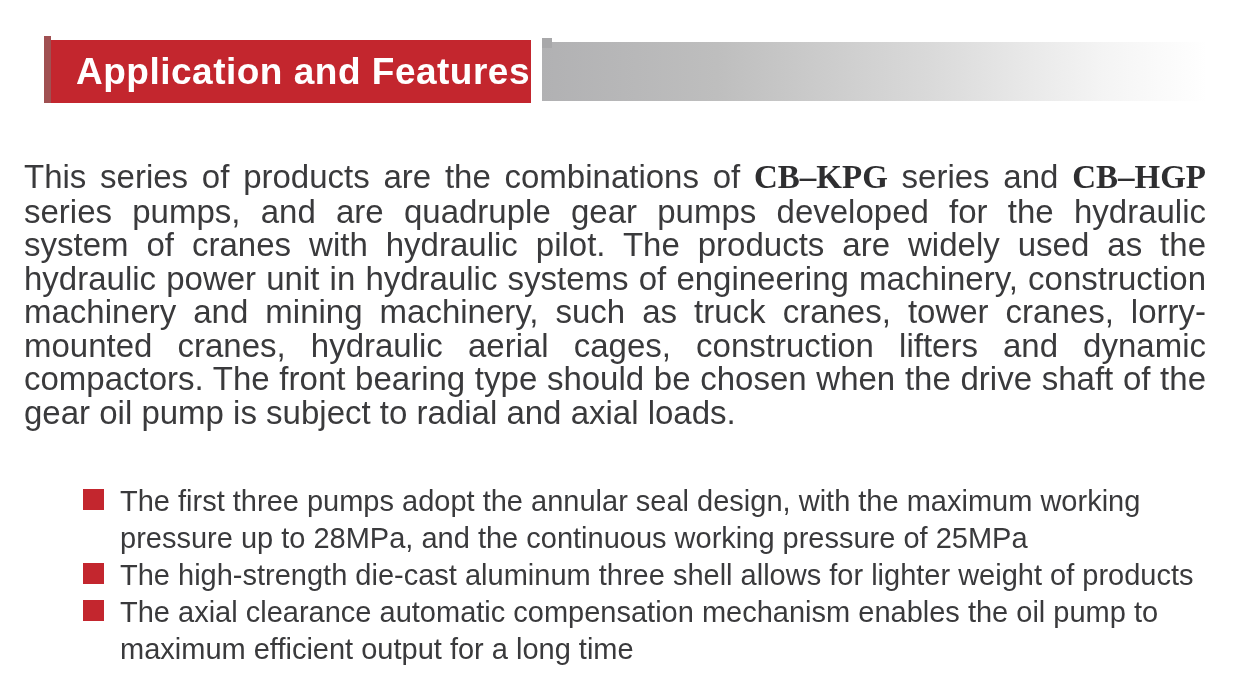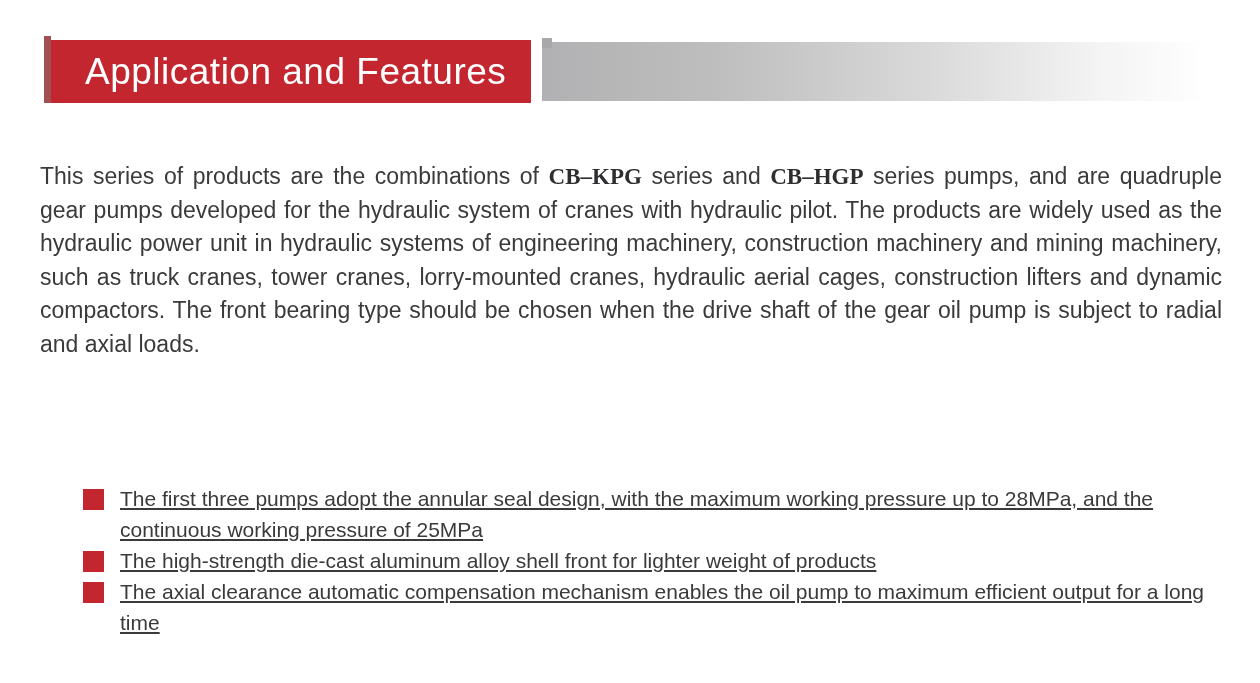--- a/index.html
+++ b/index.html
@@ -39,23 +39,23 @@
     position: absolute;
     left: 0;
     top: -4px;
     width: 7px;
     height: 67px;
     background: #a05052;
   }
   .title-text {
     color: #ffffff;
     font-size: 37px;
-    font-weight: 400;
+    font-weight: 700;
     letter-spacing: 0.5px;
-    padding-left: 41px;
+    padding-left: 32px;
     white-space: nowrap;
   }
   .gradient-bar {
     position: absolute;
     left: 542px;
     top: 6px;
     width: 700px;
     height: 59px;
     background: linear-gradient(90deg, #b1b1b3 0%, #bebebe 25%, #d9d9d9 55%, #f4f4f4 80%, #ffffff 95%);
   }
@@ -64,49 +64,48 @@
     left: 0;
     top: -4px;
     width: 10px;
     height: 10px;
     background: #a8a8aa;
   }
 
   
   .intro {
     position: absolute;
-    left: 40px;
+    left: 24px;
     top: 160px;
     width: 1182px;
-    font-size: 23px;
+    font-size: 33px;
     line-height: 33.5px;
     color: #3a3a3c;
     text-align: justify;
   }
   .model-bold {
     font-family: "Liberation Serif", serif;
     font-weight: 700;
     color: #2e2e30;
   }
 
   
   .features {
     position: absolute;
     left: 83px;
     top: 483px;
     width: 1140px;
   }
   .feature-item {
     position: relative;
     padding-left: 37px;
-    font-size: 21px;
-    line-height: 31px;
+    font-size: 29px;
+    line-height: 37px;
     color: #3a3a3c;
     margin-bottom: 0;
-    text-decoration: underline;
   }
   .bullet-square {
     position: absolute;
     left: 0;
     top: 6px;
     width: 21px;
     height: 21px;
     background: #c3262e;
   }
 </style>
@@ -129,21 +128,21 @@
     <span>This series of products are the combinations of </span><span class="model-bold">CB–KPG</span><span> series and </span><span class="model-bold">CB–HGP</span><span> series pumps, and are quadruple gear pumps developed for the hydraulic system of cranes with hydraulic pilot. The products are widely used as the hydraulic power unit in hydraulic systems of engineering machinery, construction machinery and mining machinery, such as truck cranes, tower cranes, lorry-mounted cranes, hydraulic aerial cages, construction lifters and dynamic compactors. The front bearing type should be chosen when the drive shaft of the gear oil pump is subject to radial and axial loads.</span>
   </p>
 
   <div class="features">
     <div class="feature-item">
       <span class="bullet-square"></span>
       <span>The first three pumps adopt the annular seal design, with the maximum working pressure up to 28MPa, and the continuous working pressure of 25MPa</span>
     </div>
     <div class="feature-item">
       <span class="bullet-square"></span>
-      <span>The high-strength die-cast aluminum alloy shell front for lighter weight of products</span>
+      <span>The high-strength die-cast aluminum three shell allows for lighter weight of products</span>
     </div>
     <div class="feature-item">
       <span class="bullet-square"></span>
       <span>The axial clearance automatic compensation mechanism enables the oil pump to maximum efficient output for a long time</span>
     </div>
   </div>
 
 </div>
 
 </body></html>

